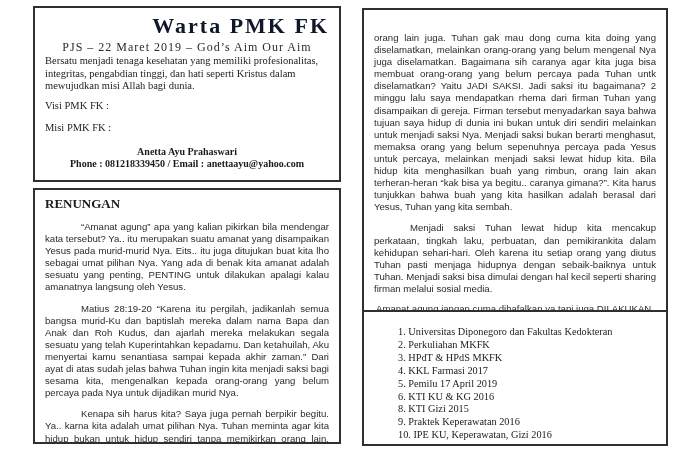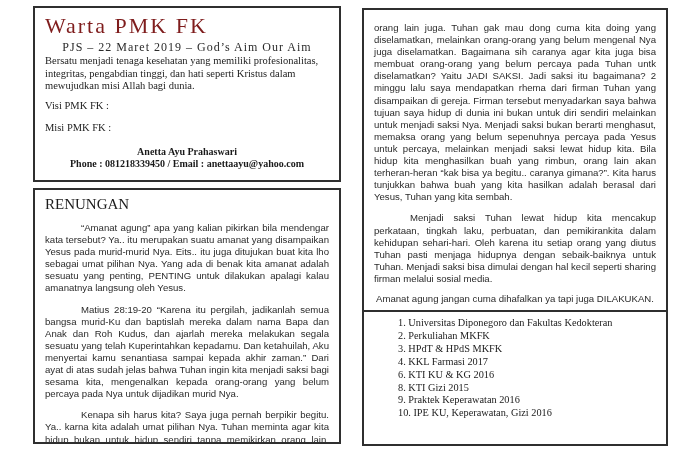--- a/index.html
+++ b/index.html
@@ -16,26 +16,26 @@
     position: absolute;
     box-sizing: border-box;
     border: 2px solid #2f2f2f;
     background: #fff;
     overflow: hidden;
   }
   
   .masthead { left: 33px; top: 6px; width: 308px; height: 176px; padding: 3px 10px; }
   .masthead h1 {
     margin: 2px 0 0;
-    text-align: left;
+    text-align: right;
     font-family: cursive;
-    font-weight: 400;
+    font-weight: 700;
     font-size: 22px;
     letter-spacing: 2px;
-    color: #7f1d1d;
+    color: #0f172a;
   }
   .subtitle {
     margin-top: 1px;
     text-align: center;
     font-family: cursive;
     font-size: 12px;
     letter-spacing: 1px;
     color: #2a2a2a;
   }
   .serif { font-family: "Liberation Serif", serif; font-size: 10.5px; line-height: 12.6px; }
@@ -47,56 +47,56 @@
     font-family: "Liberation Serif", serif;
     font-weight: bold;
     font-size: 10px;
     line-height: 12px;
     color: #1a1a1a;
   }
   
   .renungan { left: 33px; top: 188px; width: 308px; height: 256px; padding: 6px 10px; }
   .sec-label {
     font-family: "Liberation Serif", serif;
-    font-weight: normal;
-    font-size: 15px;
+    font-weight: bold;
+    font-size: 13px;
   }
   .renungan h2 {
     margin: 1px 0 0;
     text-align: center;
     font-family: "Liberation Serif", serif;
     font-weight: bold;
     font-size: 11.5px;
   }
   .body-p {
     margin: 9px 0 0;
     font-size: 9.6px;
     line-height: 12.1px;
     text-align: justify;
     text-indent: 36px;
     color: #2b2b2b;
   }
   
-  .article { left: 362px; top: 8px; width: 306px; height: 375px; padding: 12px 10px; }
+  .article { left: 362px; top: 8px; width: 306px; height: 375px; padding: 22px 10px; }
   .article .paras .body-p:first-child { text-indent: 0; margin-top: 0; }
   .closing {
     margin: 8px 0 0;
     font-size: 9.6px;
     text-align: center;
     color: #2b2b2b;
   }
   
   .pokok { left: 362px; top: 310px; width: 306px; height: 136px; padding: 4px 10px; }
   .pokok-title {
     font-family: cursive;
     font-weight: bold;
     font-size: 11px;
     color: #222;
   }
-  .pokok-list { margin-top: 1px; }
+  .pokok-list { margin-top: 10px; }
   .pokok-item {
     margin-left: 24px;
     font-family: cursive;
     font-size: 10.3px;
     line-height: 12.9px;
     color: #222;
     white-space: nowrap;
   }
 </style>
 </head>
@@ -133,20 +133,21 @@
       </div>
     <p class="closing">Amanat agung jangan cuma dihafalkan ya tapi juga DILAKUKAN.</p>
   </section>
 
   <section class="box pokok">
     <div class="pokok-list">
         <div class="pokok-item">1. Universitas Diponegoro dan Fakultas Kedokteran</div>
         <div class="pokok-item">2. Perkuliahan MKFK</div>
         <div class="pokok-item">3. HPdT &amp; HPdS MKFK</div>
         <div class="pokok-item">4. KKL Farmasi 2017</div>
+        <div class="pokok-item">5. Pemilu 17 April 2019</div>
         <div class="pokok-item">6. KTI KU &amp; KG 2016</div>
         <div class="pokok-item">8. KTI Gizi 2015</div>
         <div class="pokok-item">9. Praktek Keperawatan 2016</div>
         <div class="pokok-item">10. IPE KU, Keperawatan, Gizi 2016</div>
       </div>
   </section>
 
 </div>
 
 </body></html>

